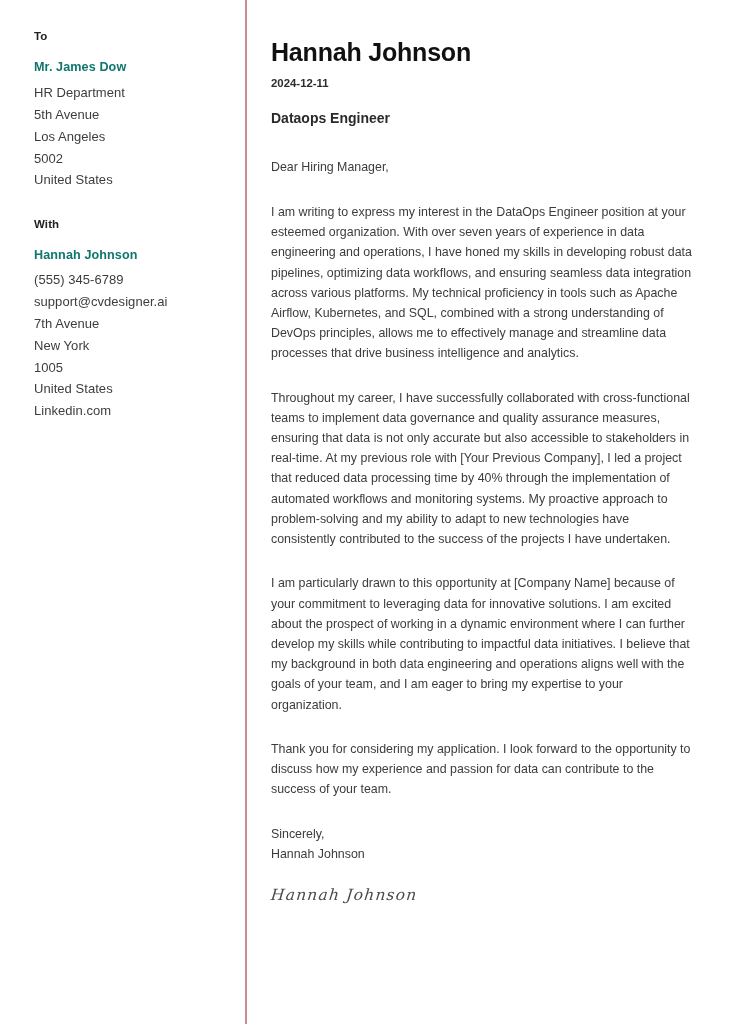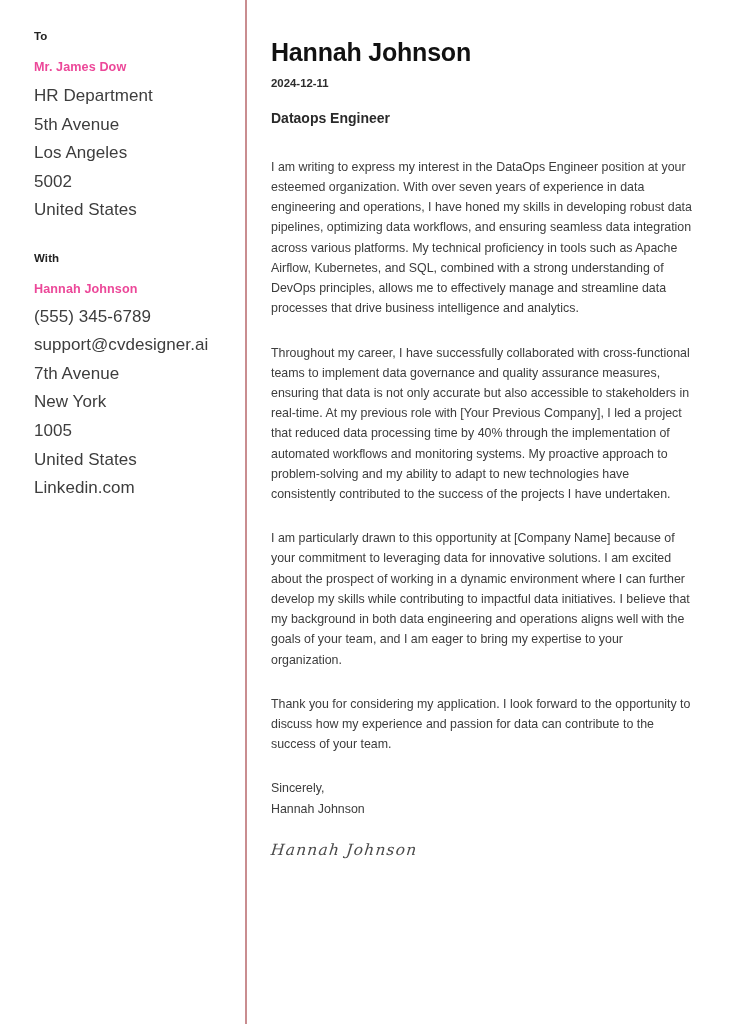--- a/index.html
+++ b/index.html
@@ -45,27 +45,27 @@
     font-size: 11.5px;
     font-weight: bold;
     color: #222222;
     letter-spacing: 0.1px;
     margin: 0 0 14px 0;
     line-height: 1.2;
   }
   .block-name {
     font-size: 12.6px;
     font-weight: bold;
-    color: #ec4899;
+    color: #0f766e;
     margin: 0 0 6px 0;
     line-height: 1.45;
     letter-spacing: 0.1px;
   }
   .block-line {
-    font-size: 17px;
+    font-size: 13px;
     color: #3d3d3d;
     line-height: 1.68;
     letter-spacing: 0.05px;
   }
   .from-block {
     margin-top: 27px;
   }
   .from-block .block-name {
     margin-bottom: 5px;
   }
@@ -164,20 +164,21 @@
     </div>
 
   </div>
 
   <div class="letter">
 
     <h1 class="letter-name">Hannah Johnson</h1>
     <div class="letter-date">2024-12-11</div>
     <div class="letter-role">Dataops Engineer</div>
 
+    <p class="salutation">Dear Hiring Manager,</p>
 
     <p class="body-para">I am writing to express my interest in the DataOps Engineer position at your esteemed organization. With over seven years of experience in data engineering and operations, I have honed my skills in developing robust data pipelines, optimizing data workflows, and ensuring seamless data integration across various platforms. My technical proficiency in tools such as Apache Airflow, Kubernetes, and SQL, combined with a strong understanding of DevOps principles, allows me to effectively manage and streamline data processes that drive business intelligence and analytics.</p>
     <p class="body-para">Throughout my career, I have successfully collaborated with cross-functional teams to implement data governance and quality assurance measures, ensuring that data is not only accurate but also accessible to stakeholders in real-time. At my previous role with [Your Previous Company], I led a project that reduced data processing time by 40% through the implementation of automated workflows and monitoring systems. My proactive approach to problem-solving and my ability to adapt to new technologies have consistently contributed to the success of the projects I have undertaken.</p>
     <p class="body-para">I am particularly drawn to this opportunity at [Company Name] because of your commitment to leveraging data for innovative solutions. I am excited about the prospect of working in a dynamic environment where I can further develop my skills while contributing to impactful data initiatives. I believe that my background in both data engineering and operations aligns well with the goals of your team, and I am eager to bring my expertise to your organization.</p>
     <p class="body-para">Thank you for considering my application. I look forward to the opportunity to discuss how my experience and passion for data can contribute to the success of your team.</p>
 
     <div class="closing">
       <span class="closing-line">Sincerely,</span>
       <span class="closing-line">Hannah Johnson</span>
     </div>

